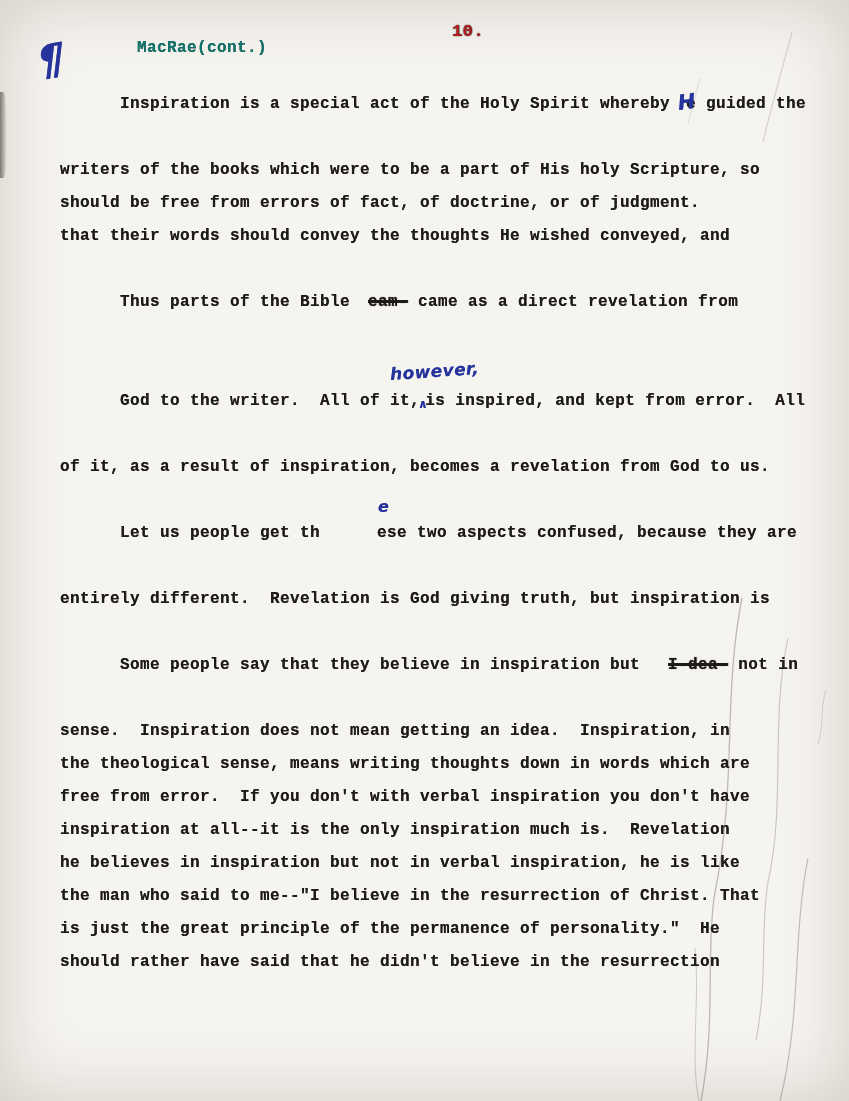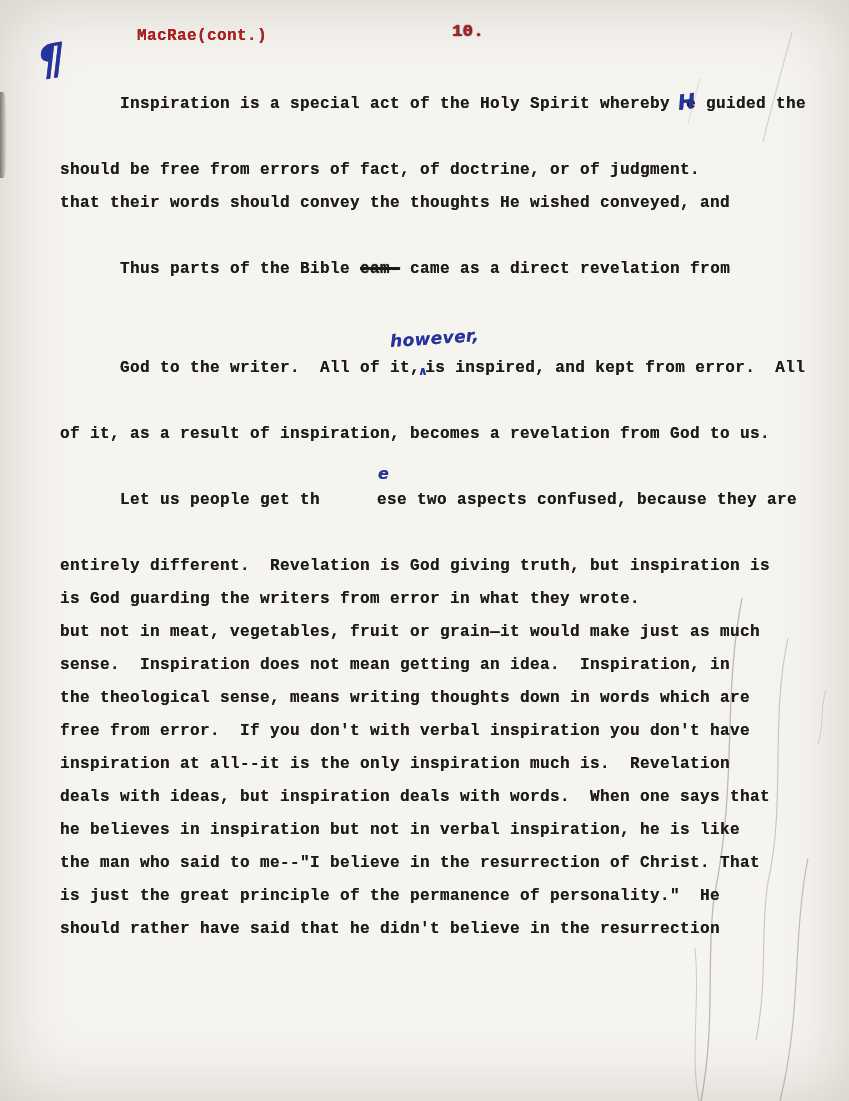--- a/index.html
+++ b/index.html
@@ -6,23 +6,23 @@
   .page{
     position:relative;
     width:849px;height:1101px;
     background:#f6f4ef;
     overflow:hidden;
     box-shadow:inset 0 0 70px rgba(110,104,92,0.28);
     font-family:"Liberation Mono","DejaVu Sans Mono",monospace;
   }
   .header{position:absolute;top:20px;left:0;width:100%;height:30px;}
   .header .author{
-    position:absolute;left:100px;top:4px;
+    position:absolute;left:100px;top:16px;
     font:700 16px/24px "Liberation Mono",monospace;
-    color:#b91c1c;letter-spacing:.4px;white-space:pre;
+    color:#0f766e;letter-spacing:.4px;white-space:pre;
     text-shadow:0 0 .6px rgba(25,22,18,.85);
     padding-left:37px;
   }
   .header .pagenum{
     position:absolute;left:452px;top:0;
     font:700 17px/24px "Liberation Mono",monospace;
     color:#b91c1c;letter-spacing:.4px;
     text-shadow:0 0 1.4px rgba(10,8,6,.9), .7px .4px 0 rgba(10,8,6,.55);
   }
   .body-text{position:absolute;left:60px;top:52px;width:748px;}
@@ -32,20 +32,21 @@
     letter-spacing:.4px;
     color:#1d1b18;
     white-space:pre;
     text-shadow:0 0 .6px rgba(25,22,18,.8);
   }
   .indent{text-indent:57px;}
   .struck{
     text-decoration:line-through;
     text-decoration-thickness:2.5px;
     text-shadow:0 0 1px rgba(25,22,18,.9);
+    margin-left:8px;
   }
   
   .hw{
     font-family:"DejaVu Sans",sans-serif;
     color:#26339d;font-style:italic;font-weight:700;
     text-shadow:0 0 .4px rgba(38,51,157,.7);
   }
   .hw-pilcrow{
     position:absolute;left:-22px;top:-13px;
     font-size:42px;line-height:42px;
@@ -89,43 +90,44 @@
   <div class="header">
     <span class="author">MacRae(cont.)</span>
     <span class="pagenum">10.</span>
   </div>
 
   <div class="body-text">
 
     <div class="line">
       <span class="hw hw-pilcrow">¶</span><span>Inspiration is a special act of the Holy Spirit whereby </span><span class="hw hw-H">H</span><span>e guided the</span>
     </div>
+    <div class="line">writers of the books which were to be a part of His holy Scripture, so</div>
     <div class="line">should be free from errors of fact, of doctrine, or of judgment.</div>
     <div class="line">that their words should convey the thoughts He wished conveyed, and</div>
 
     <div class="line indent">
       <span>Thus parts of the Bible </span><span class="struck">eam-</span><span> came as a direct revelation from</span>
     </div>
     <div class="line">
       <span>God to the writer.  All of it,</span><span class="rel"><span class="hw hw-caret">∧</span><span class="hw hw-above">however,</span></span><span>is inspired, and kept from error.  All</span>
     </div>
     <div class="line">of it, as a result of inspiration, becomes a revelation from God to us.</div>
 
     <div class="line indent">
       <span>Let us people get th</span><span class="rel"><span>e</span><span class="hw hw-e">e</span></span><span>se two aspects confused, because they are</span>
     </div>
     <div class="line">entirely different.  Revelation is God giving truth, but inspiration is</div>
-    <div class="line">is God guarding the writers from error in what they wrote.</div>
 
-    <div class="line">but not in meat, vegetables, fruit or grain—it would make just as much</div>
+    <div class="line indent">
+      <span>Some people say that they believe in inspiration but  </span><span class="struck">I-dea-</span><span> not in</span>
+    </div>
     <div class="line">sense.  Inspiration does not mean getting an idea.  Inspiration, in</div>
     <div class="line">the theological sense, means writing thoughts down in words which are</div>
     <div class="line">free from error.  If you don't with verbal inspiration you don't have</div>
     <div class="line">inspiration at all--it is the only inspiration much is.  Revelation</div>
-    <div class="line">deals with ideas, but inspiration deals with words.  When one says that</div>
     <div class="line">he believes in inspiration but not in verbal inspiration, he is like</div>
     <div class="line">the man who said to me--"I believe in the resurrection of Christ. That</div>
     <div class="line">is just the great principle of the permanence of personality."  He</div>
     <div class="line">should rather have said that he didn't believe in the resurrection</div>
 
   </div>
 
   <svg class="creases" width="849" height="1101" viewBox="0 0 849 1101">
     <path d="M 792 32 C 782 70, 772 104, 763 142" stroke="#5a564e" stroke-width="1.1" fill="none" opacity="0.22"></path>
     <path d="M 700 78 C 696 94, 692 108, 688 124" stroke="#5a564e" stroke-width="1" fill="none" opacity="0.16"></path>

